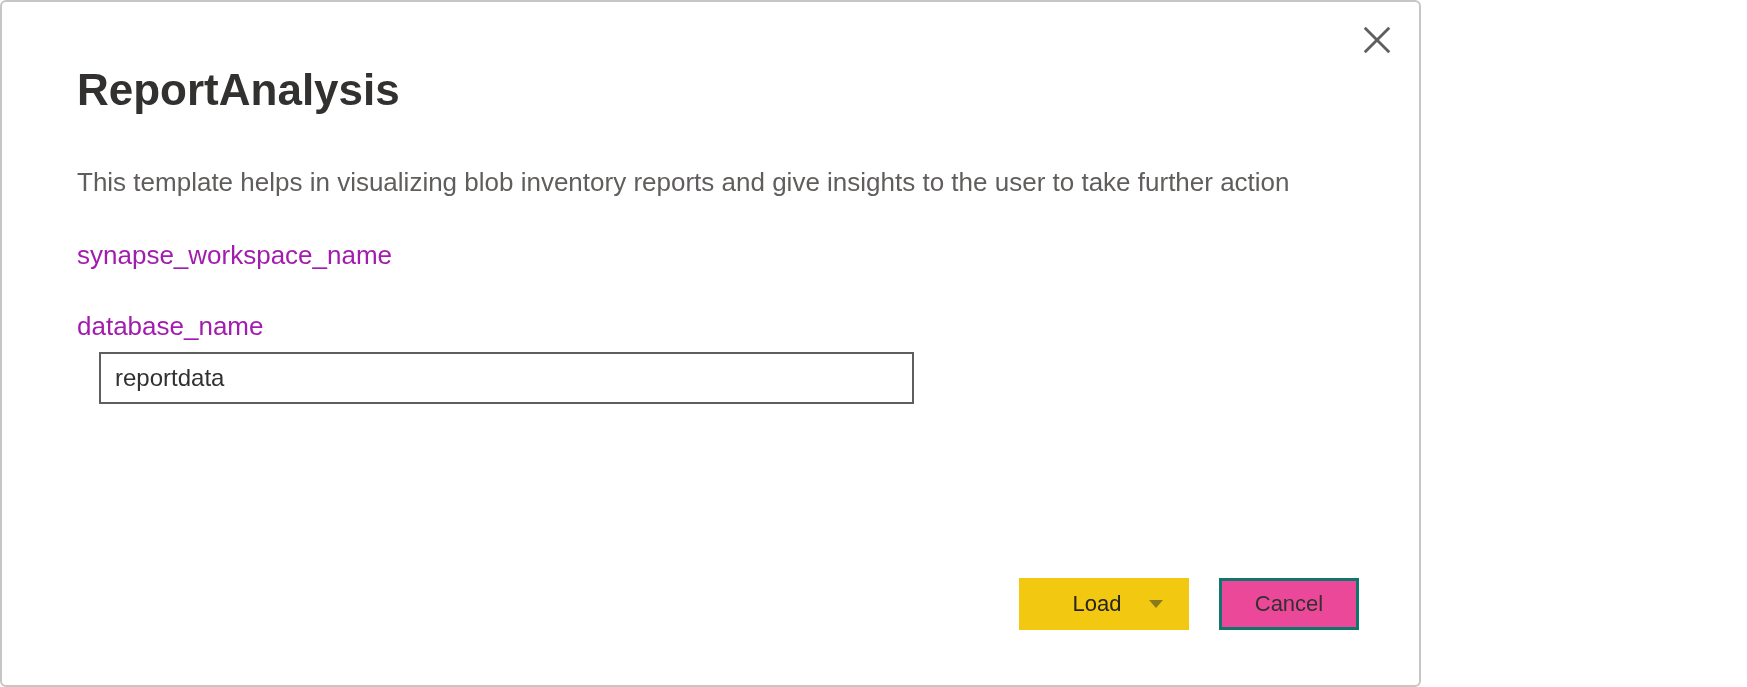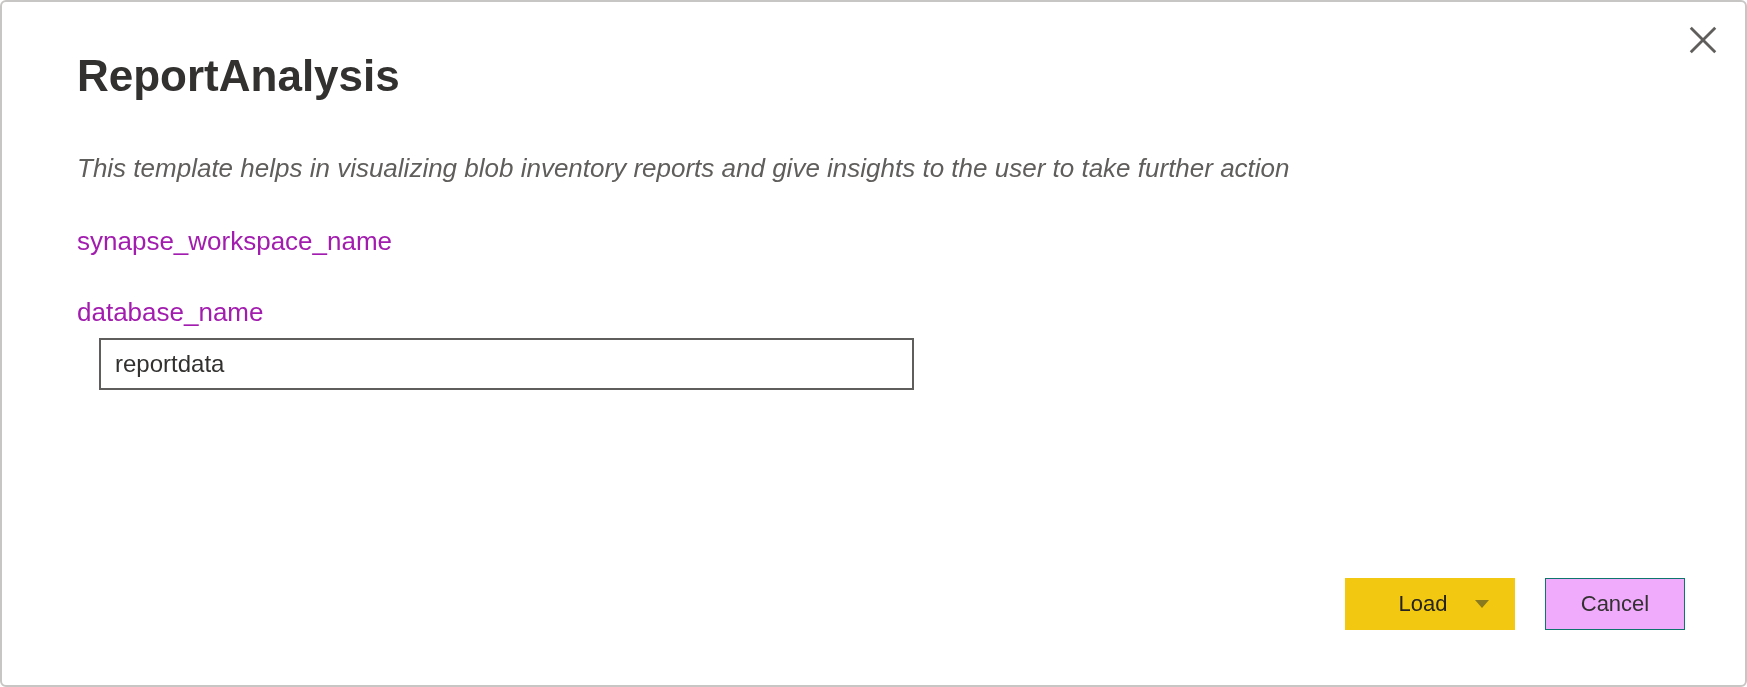--- a/index.html
+++ b/index.html
@@ -5,25 +5,25 @@
   * { box-sizing: border-box; }
   html, body {
     margin: 0; padding: 0;
     width: 1747px; height: 687px;
     font-family: "Segoe UI", "Segoe UI Web", Arial, sans-serif;
     background: #ffffff;
     color: #252423;
   }
   .dialog {
     position: relative;
-    width: 1747px; height: 687px;
+    width: 1421px; height: 687px;
     border: 2px solid #c8c6c4;
     border-radius: 6px;
     background: #ffffff;
-    padding: 50px 75px 40px 75px;
+    padding: 64px 75px 40px 75px;
   }
   .close-btn {
     position: absolute;
     top: 18px; right: 22px;
     width: 40px; height: 40px;
     display: flex; align-items: center; justify-content: center;
     cursor: pointer;
     color: #605e5c;
   }
   .close-btn svg { width: 28px; height: 28px; }
@@ -32,21 +32,20 @@
     font-weight: 600;
     color: #323130;
     margin: 0 0 52px 0;
     line-height: 1.1;
   }
   .description {
     font-size: 26px;
     color: #605e5c;
     margin: 0 0 40px 0;
     line-height: 1.3;
-    font-style: italic;
   }
   .field { margin-bottom: 40px; }
   .field-label {
     display: block;
     font-size: 26px;
     color: #a21caf;
     margin-bottom: 10px;
   }
   .field-input {
     width: 815px;
@@ -69,22 +68,22 @@
     right: 60px;
     display: flex;
     gap: 30px;
     align-items: flex-start;
   }
   .btn {
     height: 52px;
     min-width: 140px;
     font-size: 22px;
     font-family: inherit;
-    border: 1px solid #0f766e;
-    background: #f0abfc;
+    border: 3px solid #0f766e;
+    background: #ec4899;
     color: #323130;
     cursor: pointer;
     padding: 0 26px;
     display: flex; align-items: center; justify-content: center;
   }
   .btn-primary {
     background: #f2c811;
     border: 1px solid #f2c811;
     color: #252423;
     min-width: 170px;

